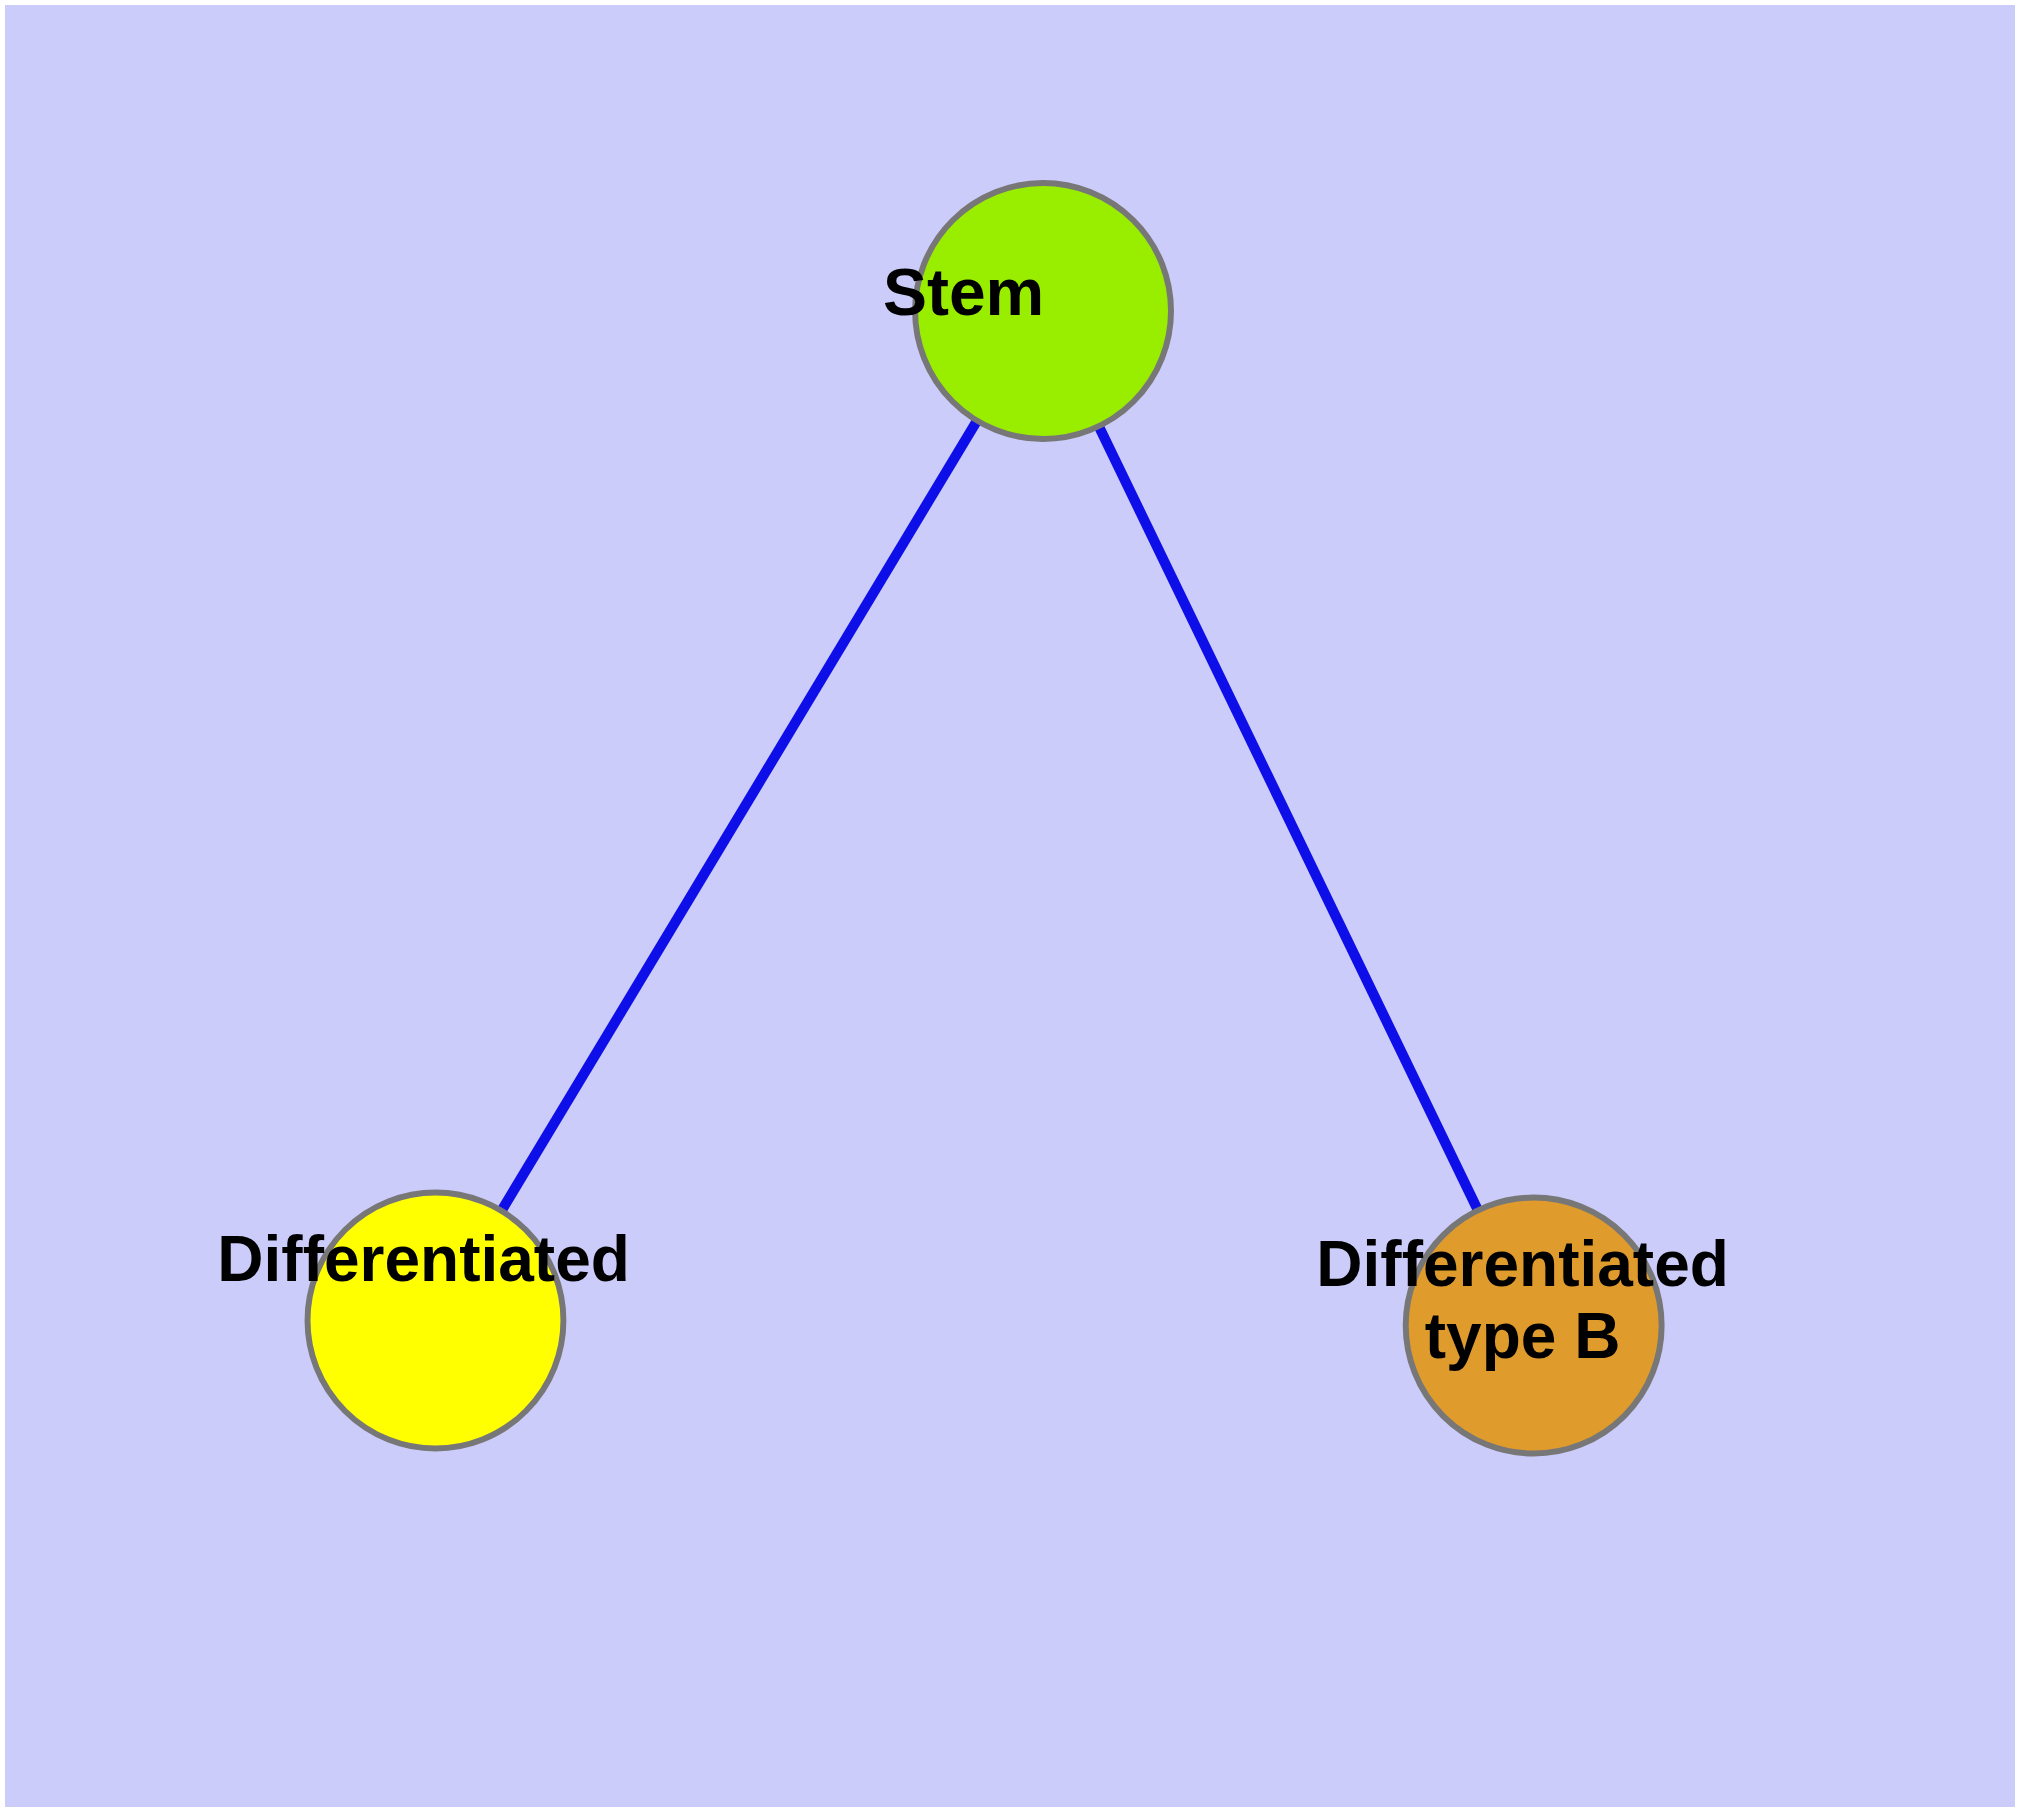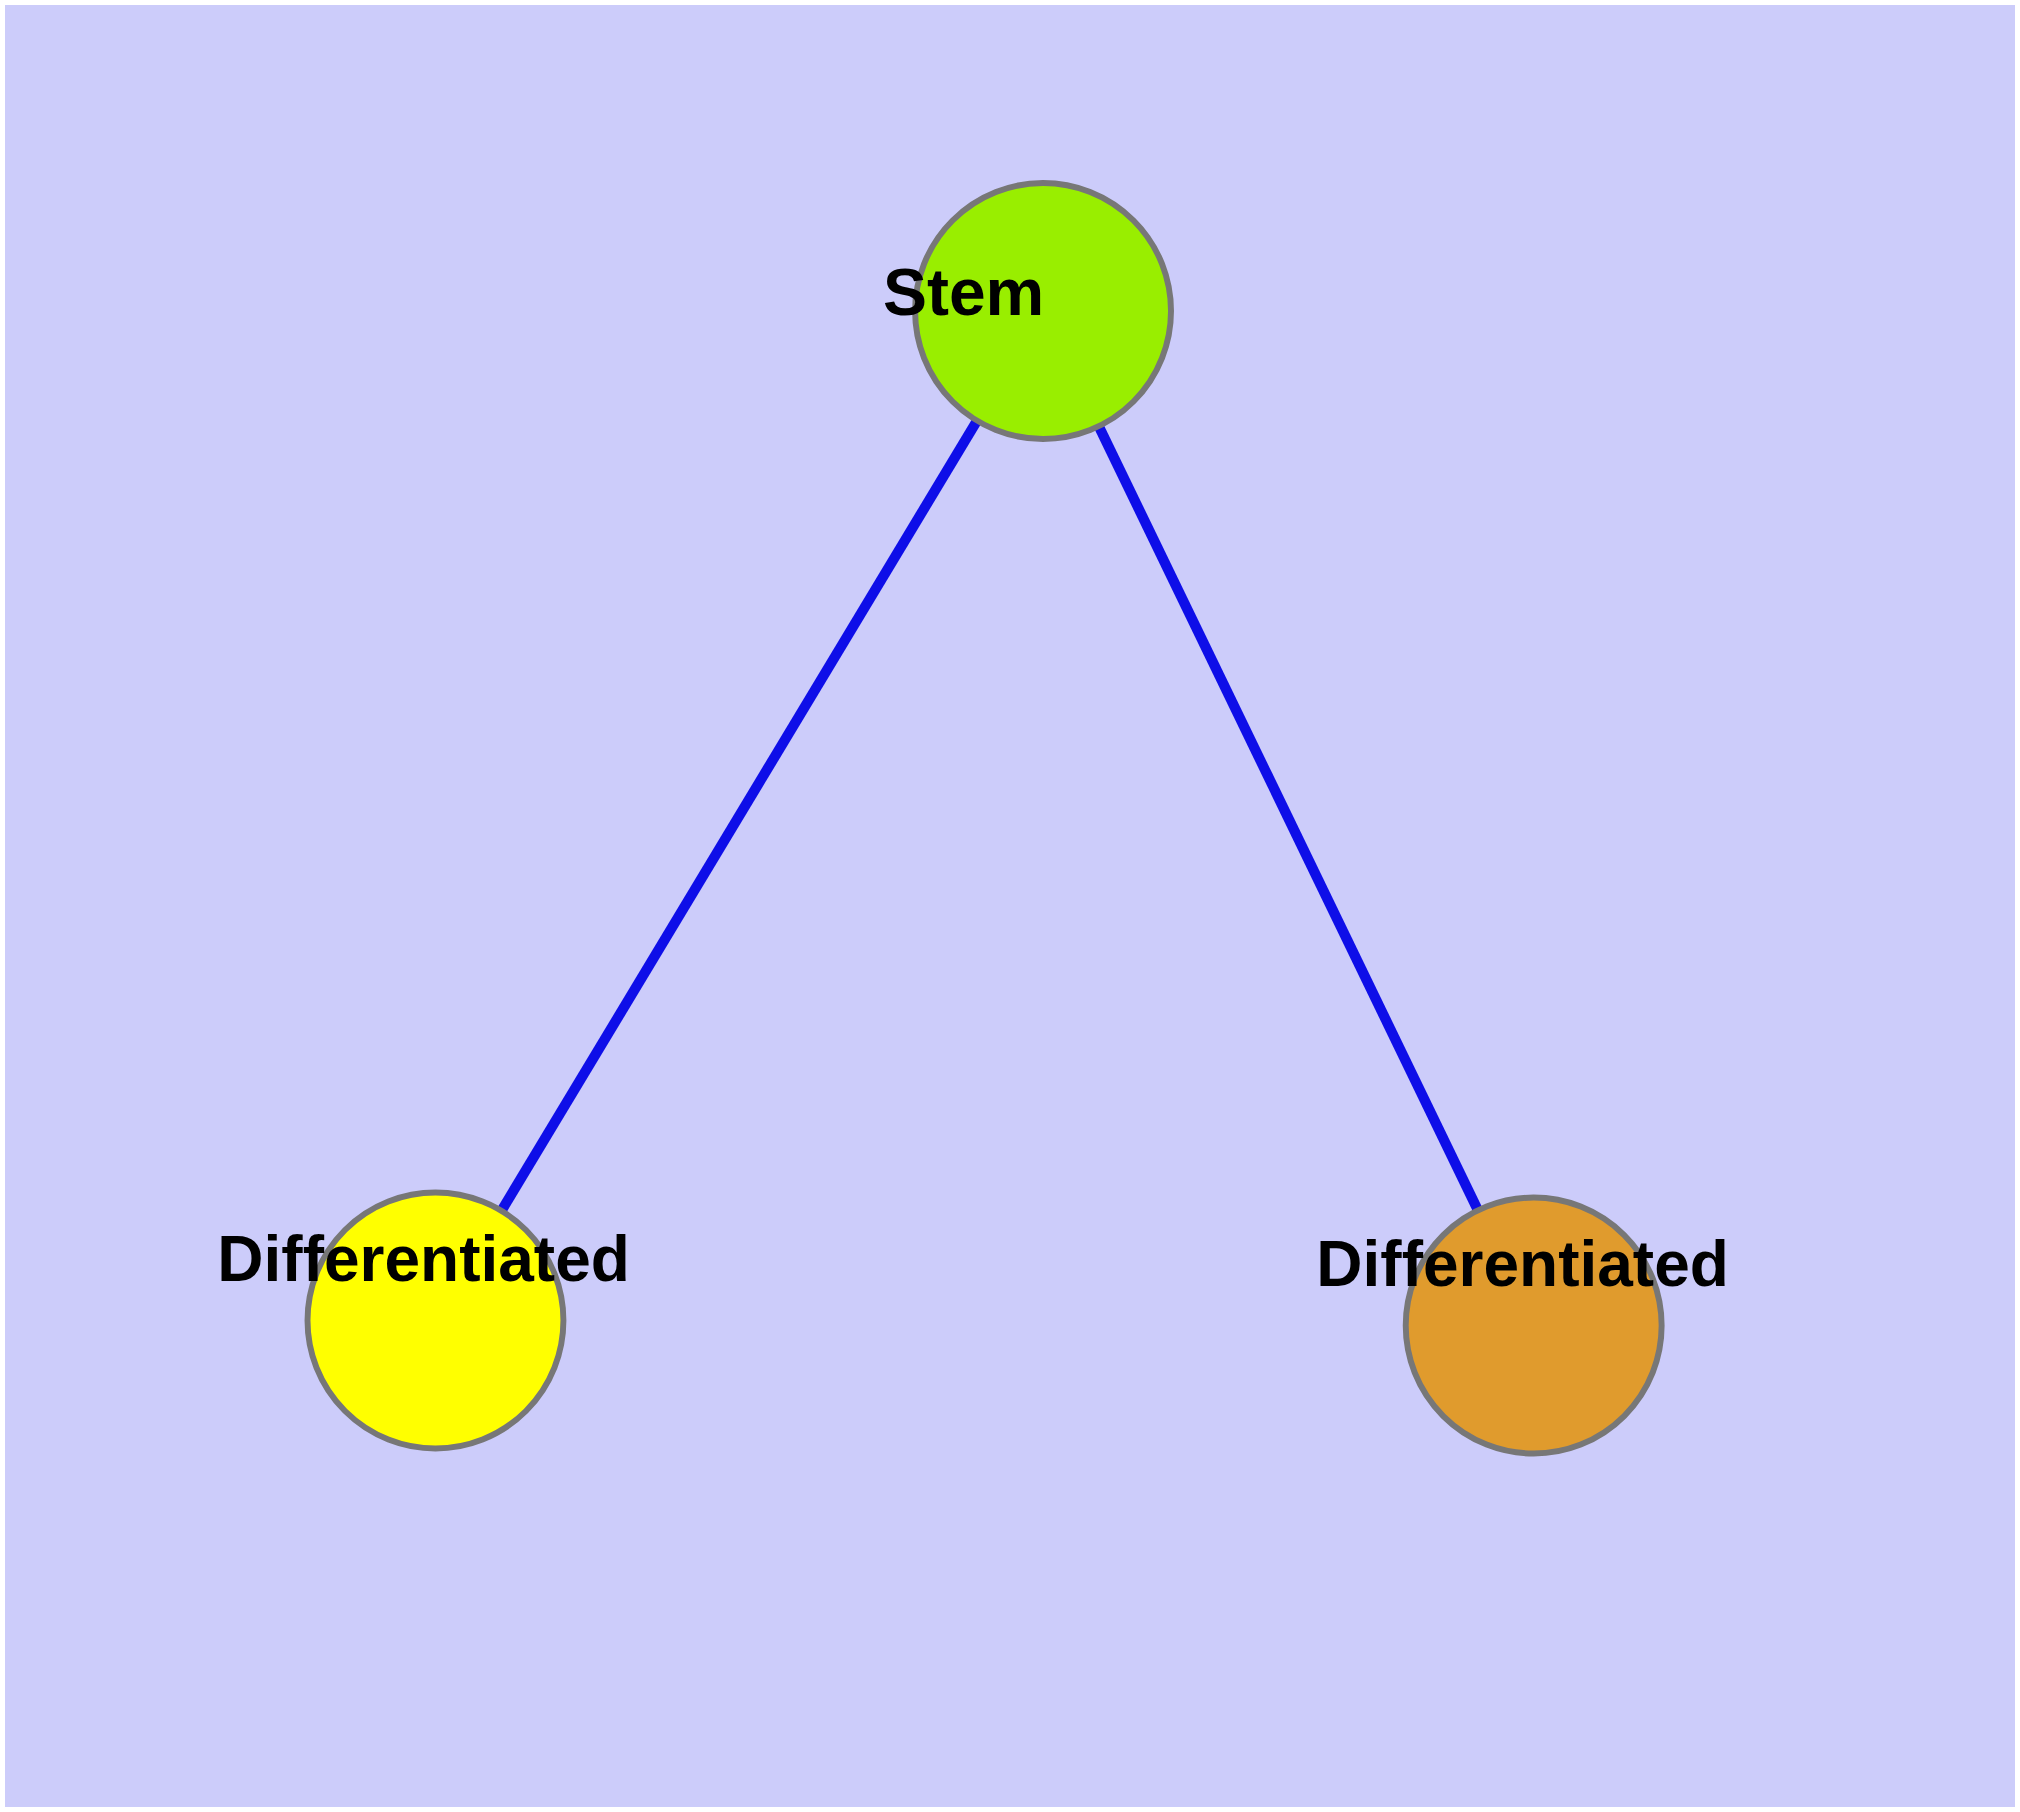--- a/index.html
+++ b/index.html
@@ -84,17 +84,18 @@
     <div class="node-label" id="label-stem">
       <span class="line">Stem</span>
     </div>
 
     <div class="node-label" id="label-a">
       <span class="line">Differentiated</span>
     </div>
 
     <div class="node-label" id="label-b">
       <span class="line">Differentiated</span>
+      <span class="line">type B</span>
     </div>
 
   </div>
 </div>
 
 
 </body></html>

